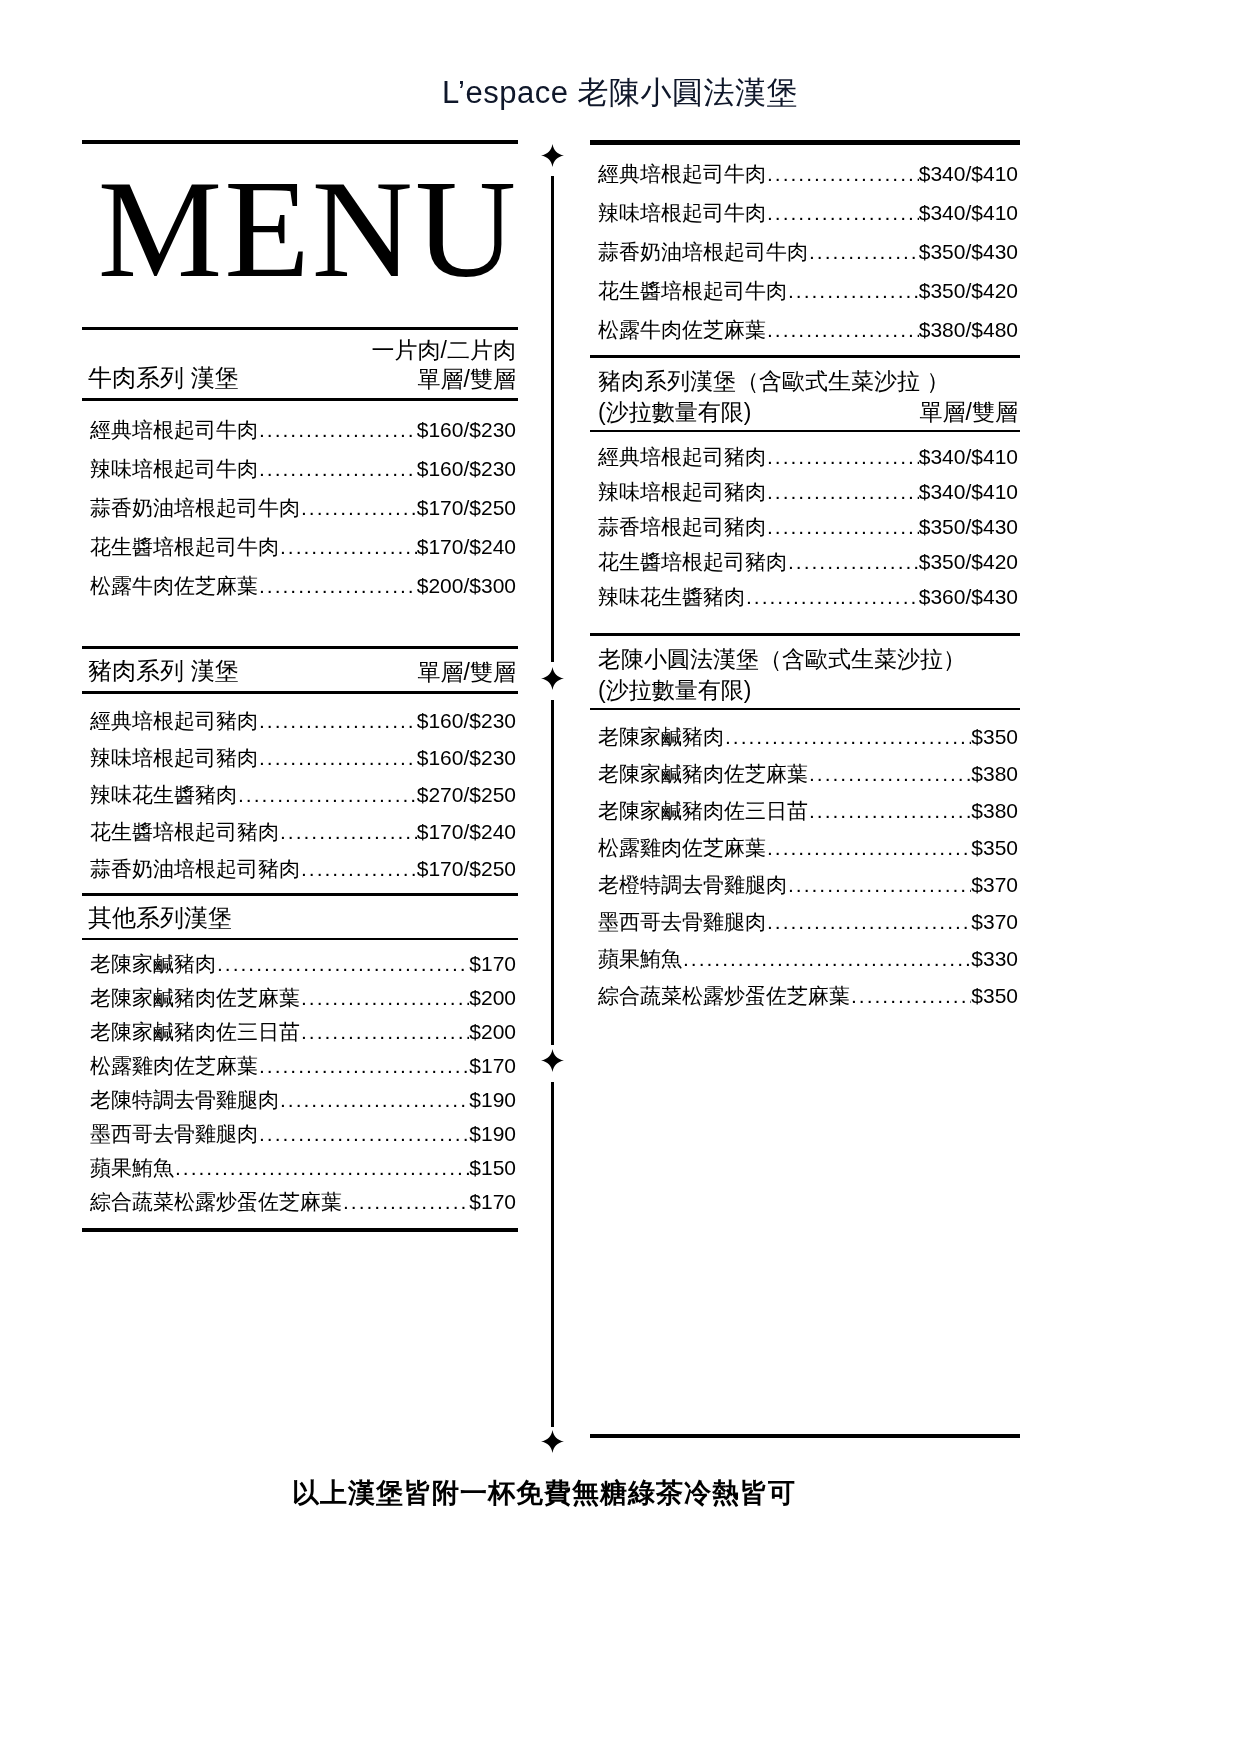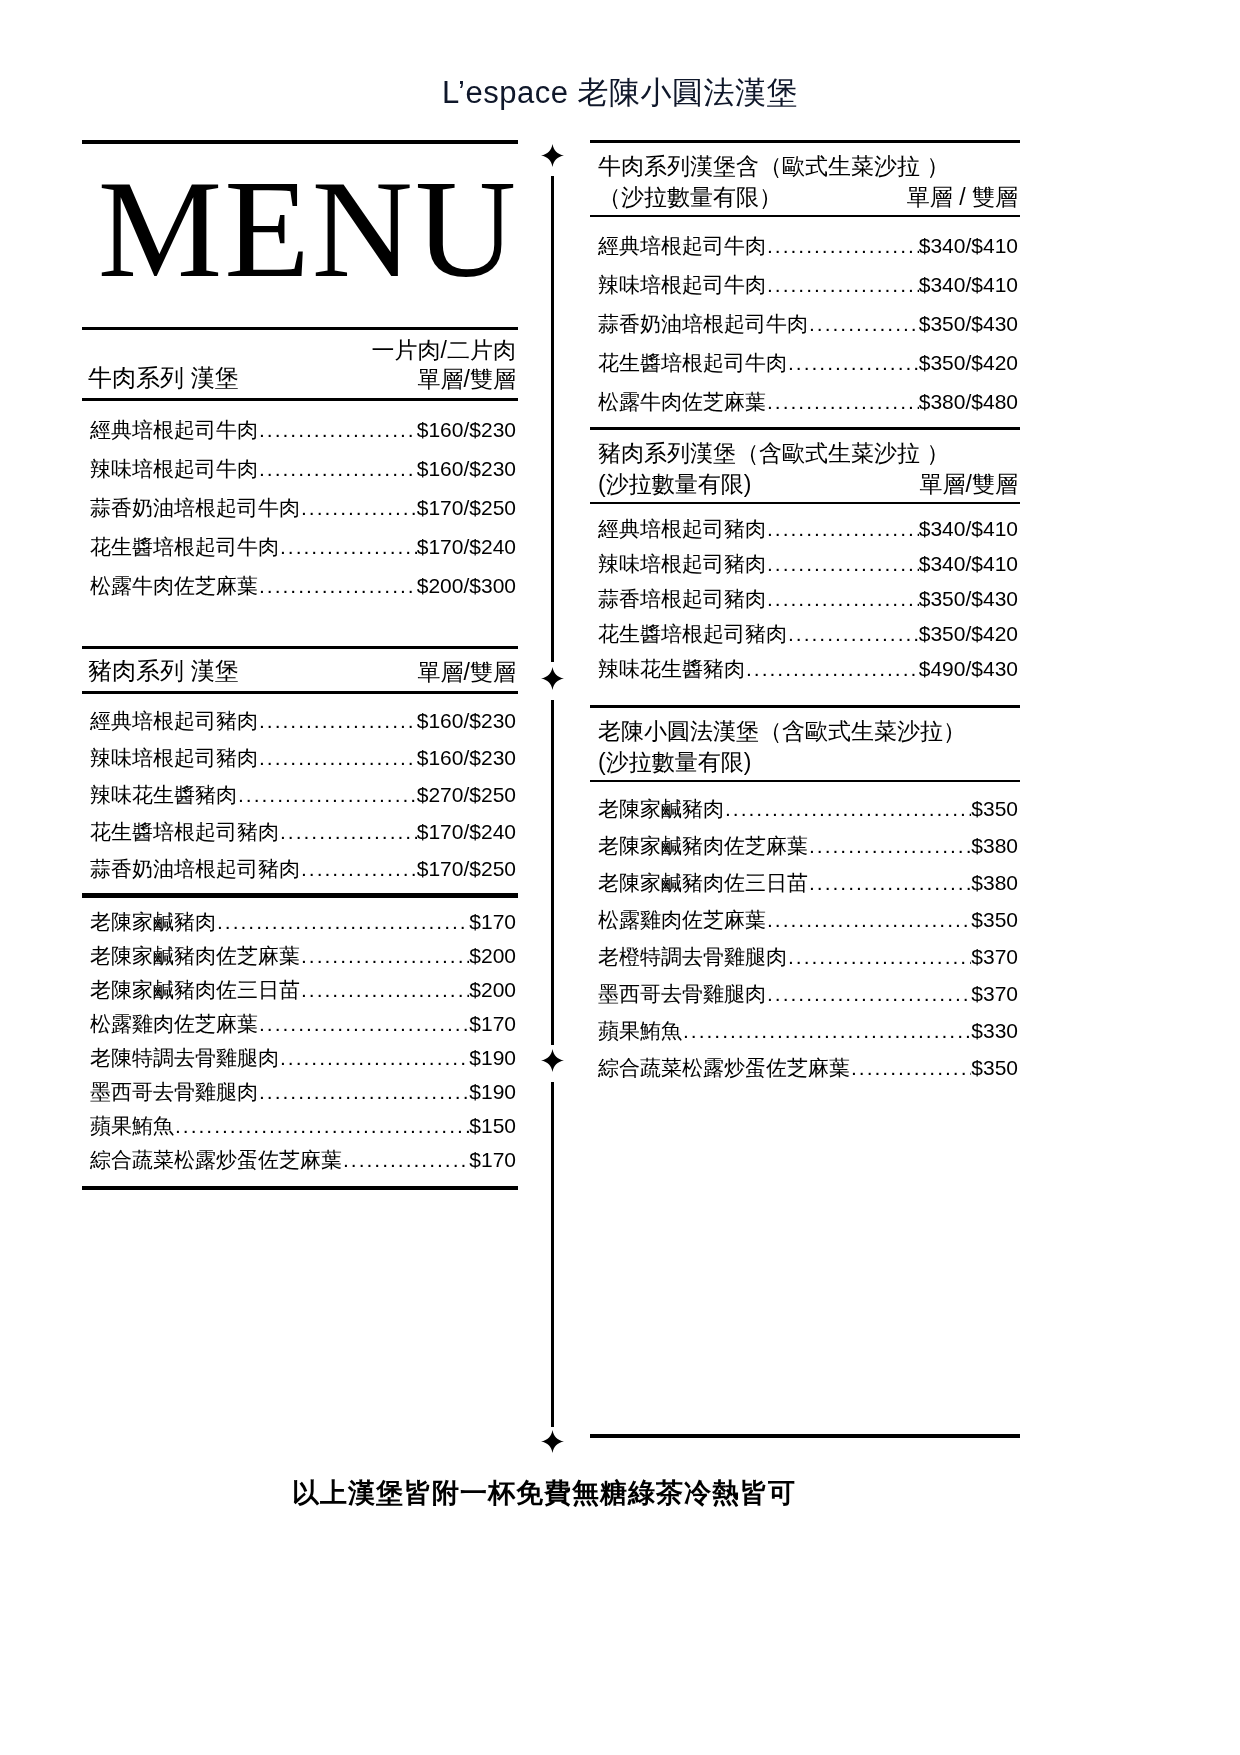--- a/index.html
+++ b/index.html
@@ -277,20 +277,24 @@
       <div class="item">
           <span class="nm">蒜香奶油培根起司豬肉</span>
           <span class="dots">..................................................</span>
           <span class="pr">$170/$250</span>
         </div>
     </div>
   </div>
 
   <div style="margin-top:10px;">
     <hr class="rule-med">
+    <div class="sec-head">
+      <span class="sec-name">其他系列漢堡</span>
+      <span class="sec-cols"></span>
+    </div>
     <hr class="rule-thin">
     <div class="items sp-xs">
       <div class="item">
           <span class="nm">老陳家鹹豬肉</span>
           <span class="dots">..................................................</span>
           <span class="pr">$170</span>
         </div>
       <div class="item">
           <span class="nm">老陳家鹹豬肉佐芝麻葉</span>
           <span class="dots">..................................................</span>
@@ -329,27 +333,20 @@
     </div>
     <hr class="rule-thick" style="margin-top:12px;">
   </div>
 
 </div>
 
 <div class="col-right">
 
   <div>
     <hr class="rule-med">
-    <div class="sec-head-wide">
-      <div>牛肉系列漢堡含（歐式生菜沙拉 ）</div>
-      <div class="ln2">
-        <span>（沙拉數量有限）</span>
-        <span>單層 / 雙層</span>
-      </div>
-    </div>
     <hr class="rule-thin">
     <div class="items sp-lg">
       <div class="item">
           <span class="nm">經典培根起司牛肉</span>
           <span class="dots">..................................................</span>
           <span class="pr">$340/$410</span>
         </div>
       <div class="item">
           <span class="nm">辣味培根起司牛肉</span>
           <span class="dots">..................................................</span>
@@ -400,21 +397,21 @@
           <span class="pr">$350/$430</span>
         </div>
       <div class="item">
           <span class="nm">花生醬培根起司豬肉</span>
           <span class="dots">..................................................</span>
           <span class="pr">$350/$420</span>
         </div>
       <div class="item">
           <span class="nm">辣味花生醬豬肉</span>
           <span class="dots">..................................................</span>
-          <span class="pr">$490/$430</span>
+          <span class="pr">$360/$430</span>
         </div>
     </div>
   </div>
 
   <div style="margin-top:22px;">
     <hr class="rule-med">
     <div class="sec-head-wide">
       <div>老陳小圓法漢堡（含歐式生菜沙拉）</div>
       <div class="ln2">
         <span>(沙拉數量有限)</span>

